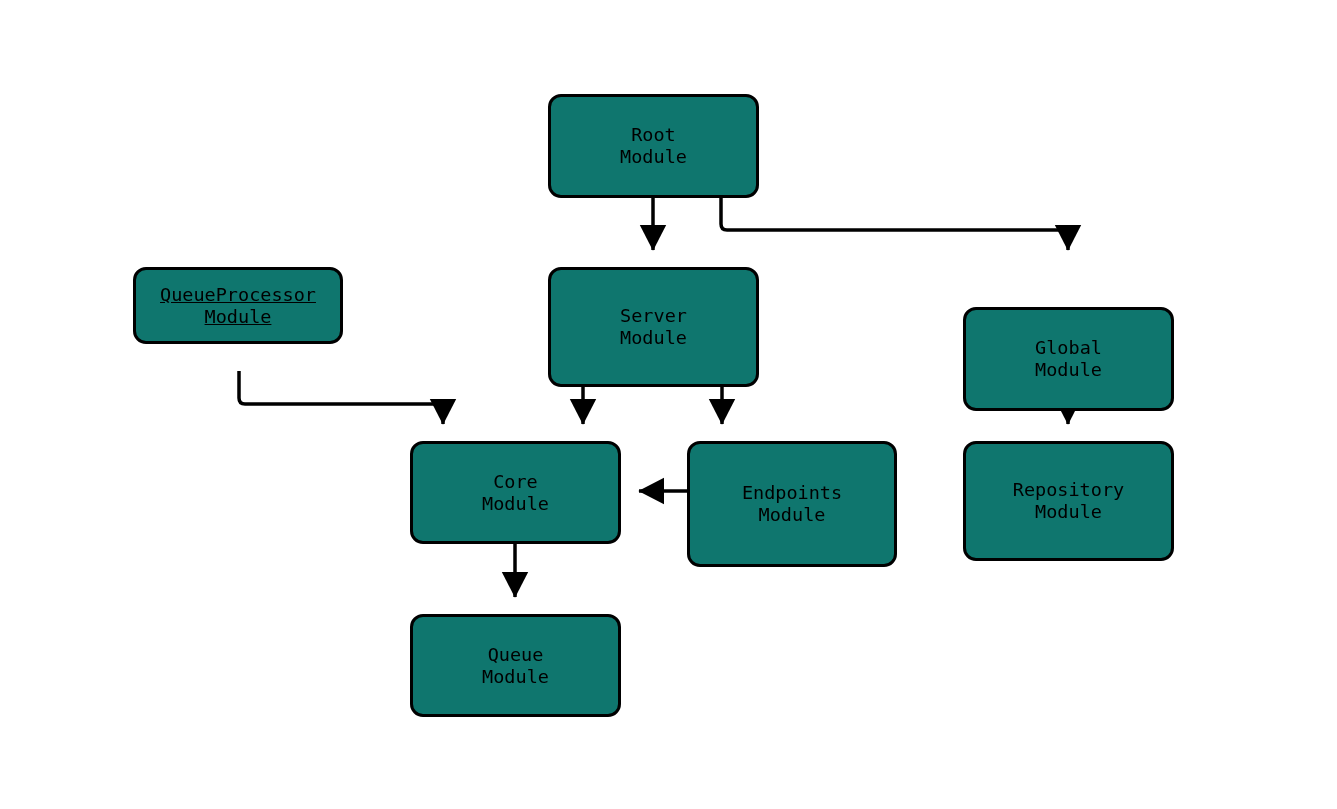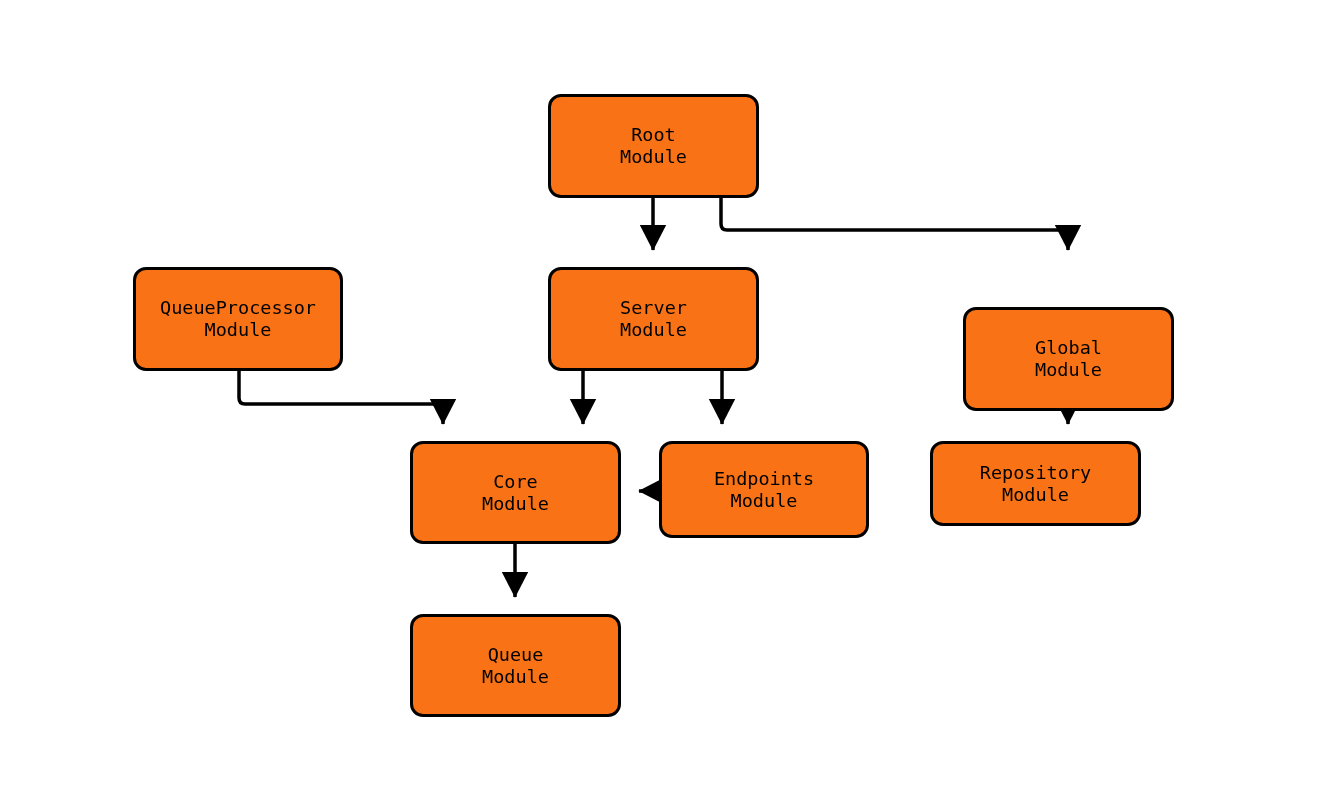--- a/index.html
+++ b/index.html
@@ -27,21 +27,21 @@
     top: 0;
     left: 0;
     width: 1337px;
     height: 809px;
     pointer-events: none;
   }
   .node {
     position: absolute;
     border: 3.5px solid #000000;
     border-radius: 13px;
-    background: #f97316;
+    background: #0f766e;
     display: flex;
     align-items: center;
     justify-content: center;
     text-align: center;
     z-index: 2;
   }
   .node-label {
     font-family: "DejaVu Sans Mono", "Liberation Mono", monospace;
     font-size: 18.5px;
     line-height: 22px;
@@ -78,46 +78,46 @@
     <path d="M 1068 371 L 1068 424" fill="none" stroke="#000000" stroke-width="3.5" marker-end="url(#arrowhead)"></path>
 
     <path d="M 515 544 L 515 597" fill="none" stroke="#000000" stroke-width="3.5" marker-end="url(#arrowhead)"></path>
   </svg>
 
   <div class="node" style="left:548px; top:94px; width:211px; height:104px;">
     <div class="node-label">Root
 Module</div>
   </div>
 
-  <div class="node" style="left:133px; top:267px; width:210px; height:104px;">
+  <div class="node" style="left:133px; top:267px; width:210px; height:77px;text-decoration:underline;">
     <div class="node-label">QueueProcessor
 Module</div>
   </div>
 
-  <div class="node" style="left:548px; top:267px; width:211px; height:104px;">
+  <div class="node" style="left:548px; top:267px; width:211px; height:120px;">
     <div class="node-label">Server
 Module</div>
   </div>
 
   <div class="node" style="left:963px; top:267px; width:211px; height:104px;margin-top:40px;">
     <div class="node-label">Global
 Module</div>
   </div>
 
   <div class="node" style="left:410px; top:441px; width:211px; height:103px;">
     <div class="node-label">Core
 Module</div>
   </div>
 
-  <div class="node" style="left:659px; top:441px; width:210px; height:97px;">
+  <div class="node" style="left:687px; top:441px; width:210px; height:126px;">
     <div class="node-label">Endpoints
 Module</div>
   </div>
 
-  <div class="node" style="left:930px; top:441px; width:211px; height:85px;">
+  <div class="node" style="left:963px; top:441px; width:211px; height:120px;">
     <div class="node-label">Repository
 Module</div>
   </div>
 
   <div class="node" style="left:410px; top:614px; width:211px; height:103px;justify-content:center;">
     <div class="node-label">Queue
 Module</div>
   </div>
 
 </div>

